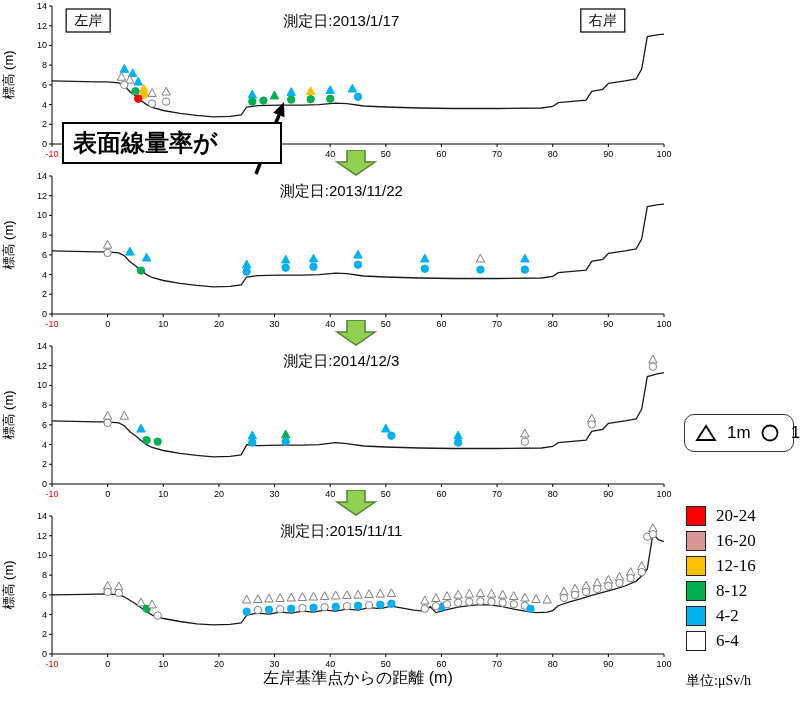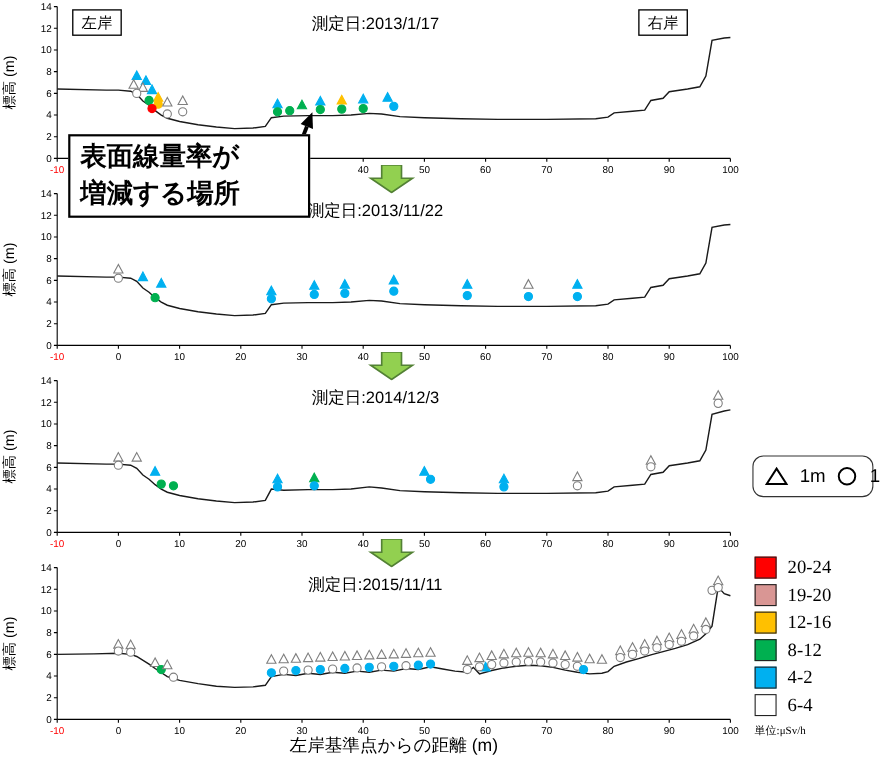--- a/index.html
+++ b/index.html
@@ -10,21 +10,21 @@
   .down-arrow{position:absolute;left:334px;width:44px;height:26px;z-index:3;}
   .ann-box{position:absolute;left:62px;top:122px;width:198px;border:2.5px solid #000;
            background:#fff;font-weight:bold;font-size:24px;line-height:1.42;
            padding:2px 9px;z-index:6;}
   .ann-arrow{position:absolute;left:246px;top:94px;width:64px;height:84px;z-index:5;}
   .legend-shape-box{position:absolute;left:684px;top:414px;width:88px;border:1.5px solid #333;
            border-radius:10px;padding:8px 10px;display:flex;flex-direction:row;gap:8px;background:#fff;}
   .legend-row{display:flex;align-items:center;gap:10px;font-size:17px;}
   .legend-colors{position:absolute;left:686px;top:506px;display:flex;flex-direction:column;gap:5px;font-family:Liberation Serif, serif;}
   .swatch{width:20px;height:20px;border:1px solid #222;box-sizing:border-box;flex:0 0 auto;}
-  .unit{font-size:10px;margin-top:1px;}
+  .unit{font-size:14px;margin-top:16px;}
   .x-label{position:absolute;left:20px;top:668px;width:676px;text-align:center;font-size:16px;}
 </style>
 </head>
 <body>
 
 <div class="page">
 
   <svg class="panel" style="top:0" viewBox="0 0 676 166">
       <line x1="50" y1="6" x2="50" y2="144" stroke="#000" stroke-width="1"></line>
       <line x1="50" y1="144" x2="662" y2="144" stroke="#000" stroke-width="1"></line>
@@ -367,21 +367,20 @@
   </svg>
   <svg class="down-arrow" style="top:320px" viewBox="0 0 44 26">
     <polygon points="13,0 31,0 31,12 41,12 22,25 3,12 13,12" fill="#92D050" stroke="#538135" stroke-width="1.5"></polygon>
   </svg>
   <svg class="down-arrow" style="top:490px" viewBox="0 0 44 26">
     <polygon points="13,0 31,0 31,12 41,12 22,25 3,12 13,12" fill="#92D050" stroke="#538135" stroke-width="1.5"></polygon>
   </svg>
 
   <div class="ann-box">
     <div>表面線量率が</div>
-    <div>増減する場所</div>
   </div>
   <svg class="ann-arrow" viewBox="0 0 64 84">
     <line x1="10" y1="80" x2="33" y2="21" stroke="#000" stroke-width="3.5"></line>
     <polygon points="38,8 38.5,23.2 27.3,18.8" fill="#000"></polygon>
   </svg>
 
   <div class="legend-shape-box">
     <div class="legend-row">
       <svg width="22" height="18" viewBox="0 0 22 18">
         <polygon points="11,2 2,16 20,16" fill="#fff" stroke="#000" stroke-width="1.8"></polygon>
@@ -396,21 +395,21 @@
     </div>
   </div>
 
   <div class="legend-colors">
     <div class="legend-row">
         <span class="swatch" style="background: rgb(255, 0, 0);"></span>
         <span>20-24</span>
       </div>
       <div class="legend-row">
         <span class="swatch" style="background: rgb(217, 150, 148);"></span>
-        <span>19-20</span>
+        <span>16-20</span>
       </div>
       <div class="legend-row">
         <span class="swatch" style="background: rgb(255, 192, 0);"></span>
         <span>12-16</span>
       </div>
       <div class="legend-row">
         <span class="swatch" style="background: rgb(0, 176, 80);"></span>
         <span>8-12</span>
       </div>
       <div class="legend-row">

